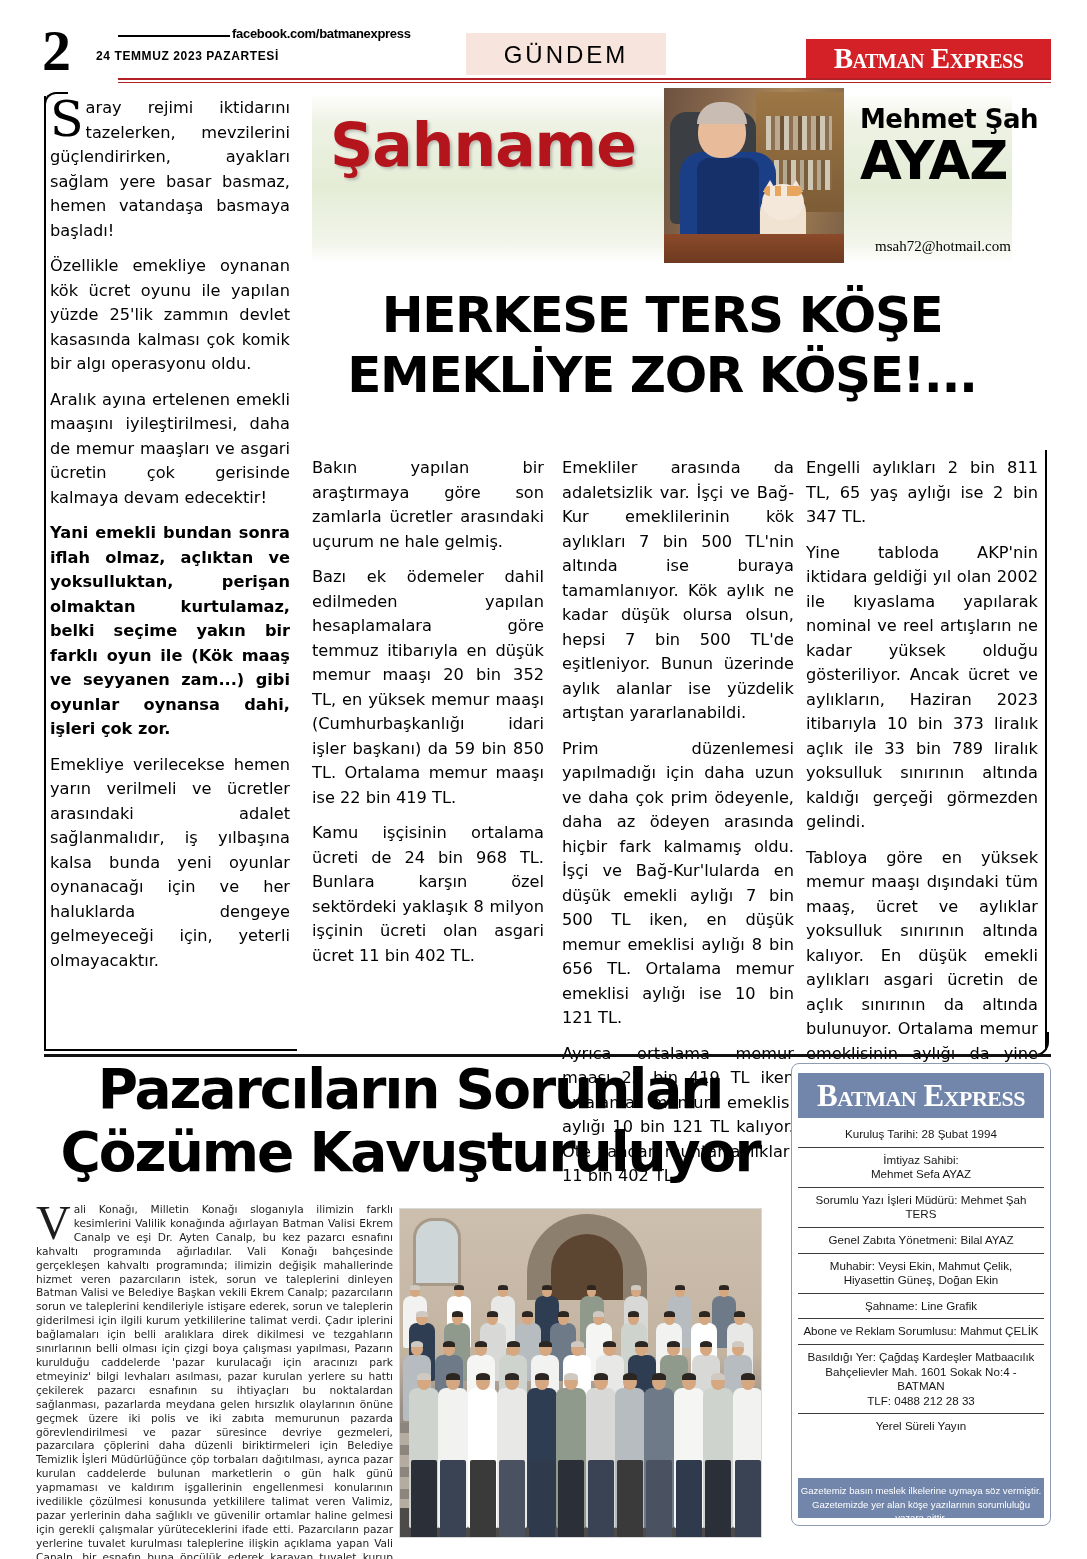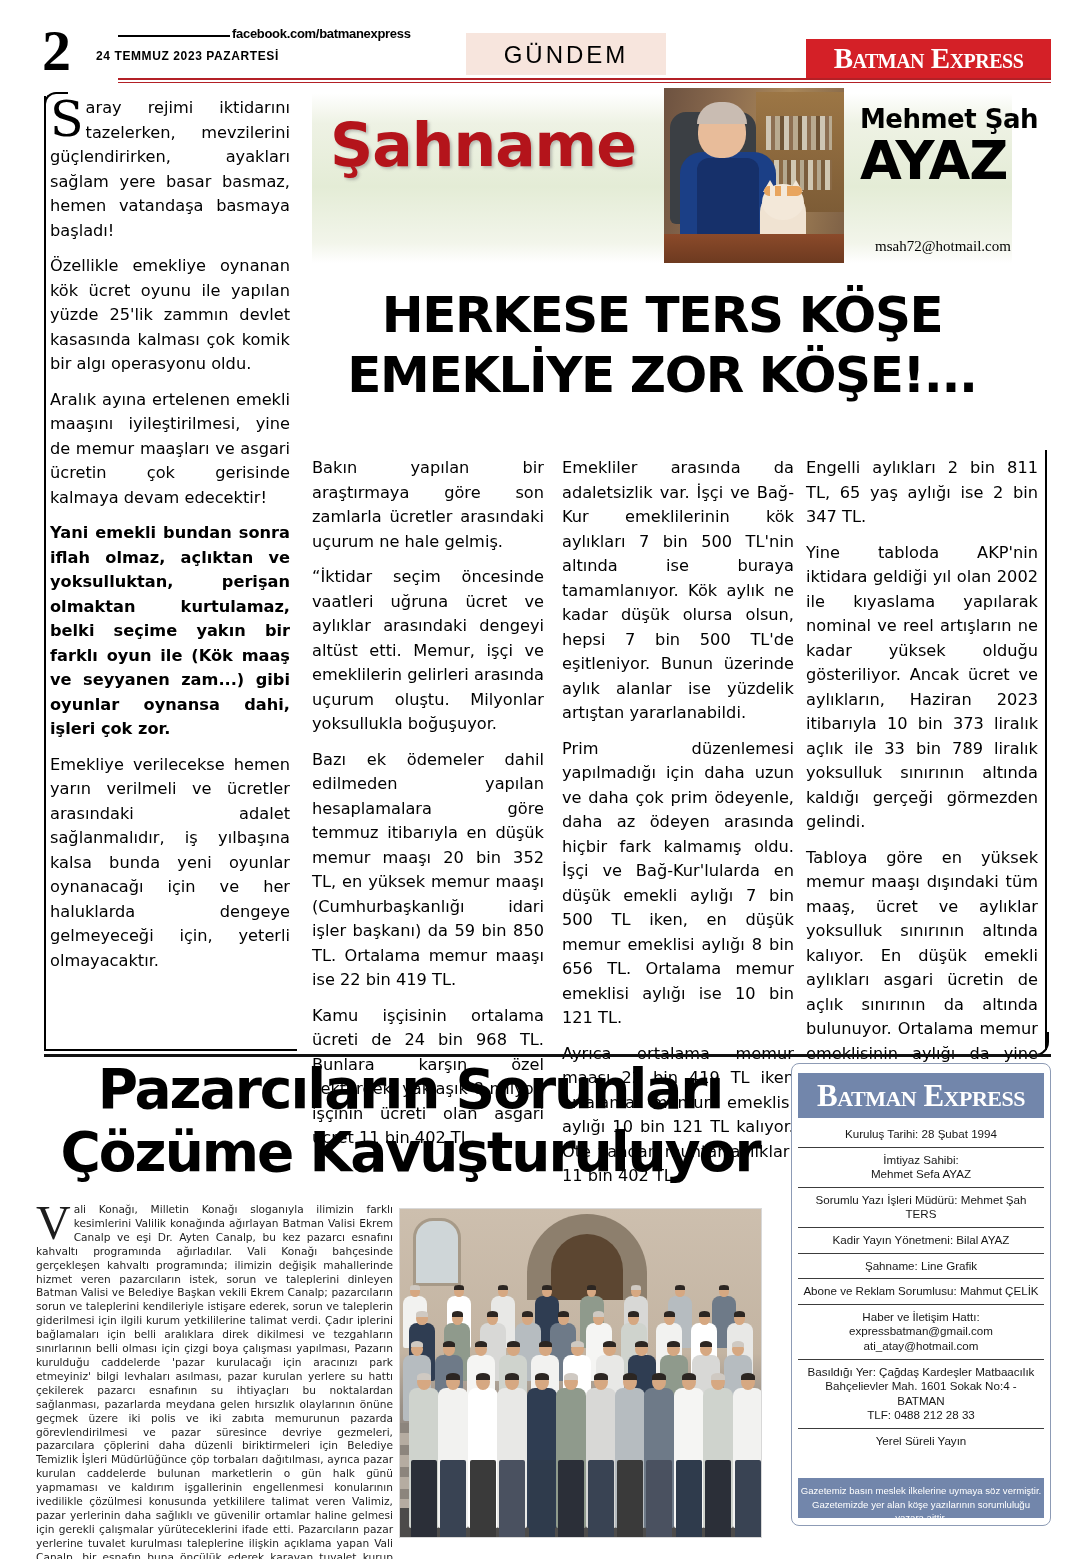--- a/index.html
+++ b/index.html
@@ -126,21 +126,21 @@
   <div class="hdr-rule-b"></div>
 </div>
 
 <div class="left-box-curve"></div>
 <div class="left-box-edge"></div>
 <div class="left-box-bottom"></div>
 
 <div class="op-left" id="opcol1">
     <p class="lead">Saray rejimi iktidarını tazelerken, mevzilerini güçlendirirken, ayakları sağlam yere basar basmaz, hemen vatandaşa basmaya başladı!</p>
     <p>Özellikle emekliye oynanan kök ücret oyunu ile yapılan yüzde 25'lik zammın devlet kasasında kalması çok komik bir algı operasyonu oldu.</p>
-    <p>Aralık ayına ertelenen emekli maaşını iyileştirilmesi, yine de memur maaşları ve asgari ücretin çok gerisinde kalmaya devam edecektir!</p>
+    <p>Aralık ayına ertelenen emekli maaşını iyileştirilmesi, daha de memur maaşları ve asgari ücretin çok gerisinde kalmaya devam edecektir!</p>
     <p class="bold">Yani emekli bundan sonra iflah olmaz, açlıktan ve yoksulluktan, perişan olmaktan kurtulamaz, belki seçime yakın bir farklı oyun ile (Kök maaş ve seyyanen zam...) gibi oyunlar oynansa dahi, işleri çok zor.</p>
     <p>Emekliye verilecekse hemen yarın verilmeli ve ücretler arasındaki adalet sağlanmalıdır, iş yılbaşına kalsa bunda yeni oyunlar oynanacağı için ve her haluklarda dengeye gelmeyeceği için, yeterli olmayacaktır.</p>
   </div>
 
 <div class="banner"></div>
 <div class="banner-title">Şahname</div>
 
 <div class="banner-photo">
   <div class="bp-wall"></div>
   <div class="bp-shelf"></div>
@@ -163,21 +163,20 @@
 <div class="banner-name2">AYAZ</div>
 <div class="banner-mail">msah72@hotmail.com</div>
 
 <div class="op-headline">
   <div>HERKESE TERS KÖŞE</div>
   <div>EMEKLİYE ZOR KÖŞE!...</div>
 </div>
 
 <div class="opcol" id="opcol2">
     <p>Bakın yapılan bir araştırmaya göre son zamlarla ücretler arasındaki uçurum ne hale gelmiş.</p>
-    <p>“İktidar seçim öncesinde vaatleri uğruna ücret ve aylıklar arasındaki dengeyi altüst etti. Memur, işçi ve emeklilerin gelirleri arasında uçurum oluştu. Milyonlar yoksullukla boğuşuyor.</p>
     <p>Bazı ek ödemeler dahil edilmeden yapılan hesaplamalara göre temmuz itibarıyla en düşük memur maaşı 20 bin 352 TL, en yüksek memur maaşı (Cumhurbaşkanlığı idari işler başkanı) da 59 bin 850 TL. Ortalama memur maaşı ise 22 bin 419 TL.</p>
     <p>Kamu işçisinin ortalama ücreti de 24 bin 968 TL. Bunlara karşın özel sektördeki yaklaşık 8 milyon işçinin ücreti olan asgari ücret 11 bin 402 TL.</p>
   </div>
 <div class="opcol" id="opcol3">
     <p>Emekliler arasında da adaletsizlik var. İşçi ve Bağ-Kur emeklilerinin kök aylıkları 7 bin 500 TL'nin altında ise buraya tamamlanıyor. Kök aylık ne kadar düşük olursa olsun, hepsi 7 bin 500 TL'de eşitleniyor. Bunun üzerinde aylık alanlar ise yüzdelik artıştan yararlanabildi.</p>
     <p>Prim düzenlemesi yapılmadığı için daha uzun ve daha çok prim ödeyenle, daha az ödeyen arasında hiçbir fark kalmamış oldu. İşçi ve Bağ-Kur'lularda en düşük emekli aylığı 7 bin 500 TL iken, en düşük memur emeklisi aylığı 8 bin 656 TL. Ortalama memur emeklisi aylığı ise 10 bin 121 TL.</p>
     <p>Ayrıca ortalama memur maaşı 22 bin 419 TL iken ortalama memur emeklisi aylığı 10 bin 121 TL kalıyor. Öte yandan muhtar aylıkları 11 bin 402 TL.</p>
   </div>
 <div class="opcol" id="opcol4">
     <p>Engelli aylıkları 2 bin 811 TL, 65 yaş aylığı ise 2 bin 347 TL.</p>
@@ -344,20 +343,20 @@
 <div class="news-photo-border"></div>
 
 <div class="mast"></div>
 <div class="mast-logo">
   <span>Batman Express</span>
 </div>
 <div class="mast-rows" id="mast-rows">
     <div class="mrow">Kuruluş Tarihi: 28 Şubat 1994</div>
     <div class="mrow">İmtiyaz Sahibi:<br>Mehmet Sefa AYAZ</div>
     <div class="mrow">Sorumlu Yazı İşleri Müdürü: Mehmet Şah TERS</div>
-    <div class="mrow">Kadir Yayın Yönetmeni: Bilal AYAZ</div>
+    <div class="mrow">Genel Zabıta Yönetmeni: Bilal AYAZ</div>
+    <div class="mrow">Muhabir: Veysi Ekin, Mahmut Çelik,<br>Hiyasettin Güneş, Doğan Ekin</div>
     <div class="mrow">Şahname: Line Grafik</div>
     <div class="mrow">Abone ve Reklam Sorumlusu: Mahmut ÇELİK</div>
-    <div class="mrow">Haber ve İletişim Hattı:<br>expressbatman@gmail.com<br>ati_atay@hotmail.com</div>
     <div class="mrow">Basıldığı Yer: Çağdaş Kardeşler Matbaacılık<br>Bahçelievler Mah. 1601 Sokak No:4  -  BATMAN<br>TLF: 0488 212 28 33</div>
     <div class="mrow">Yerel Süreli Yayın</div>
   </div>
 <div class="mast-note" id="mast-note">Gazetemiz basın meslek ilkelerine uymaya söz vermiştir.<br>Gazetemizde yer alan köşe yazılarının sorumluluğu yazara aittir.</div>
 
 </body></html>

